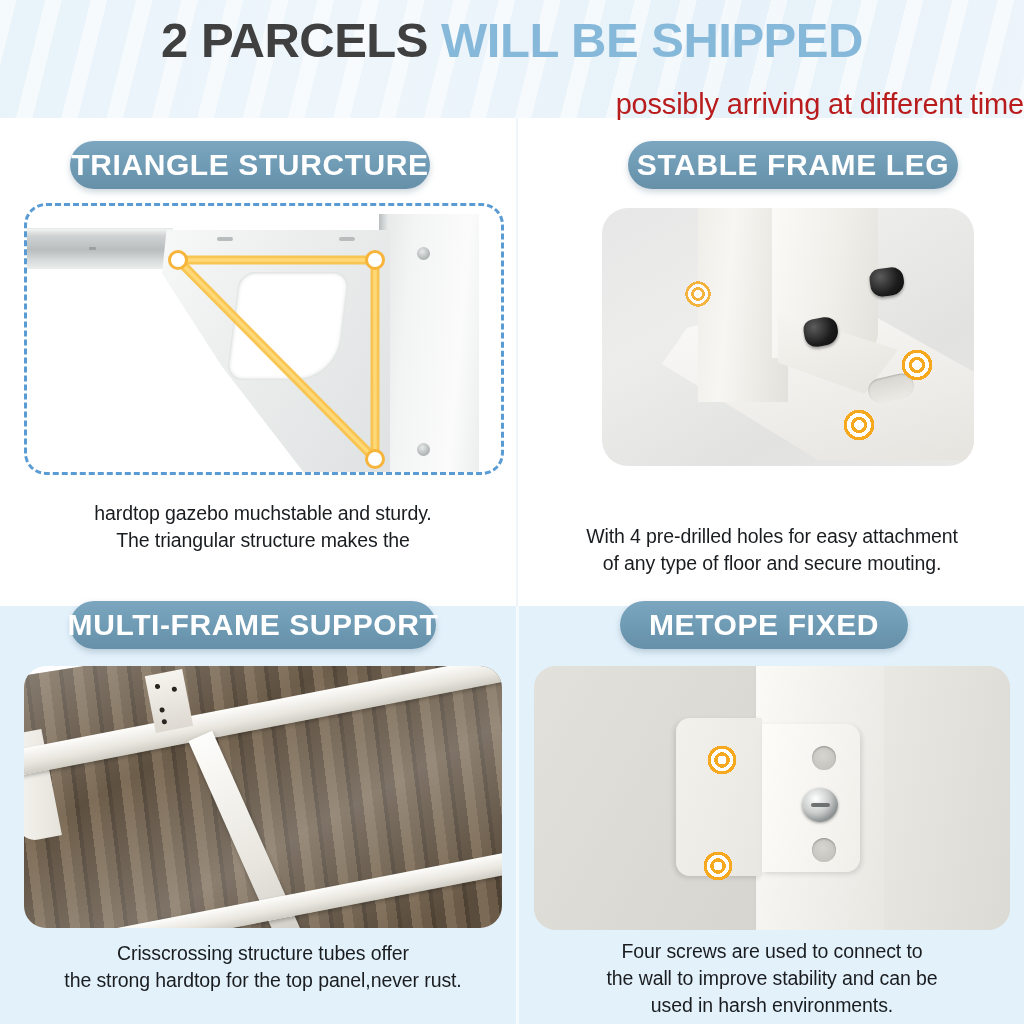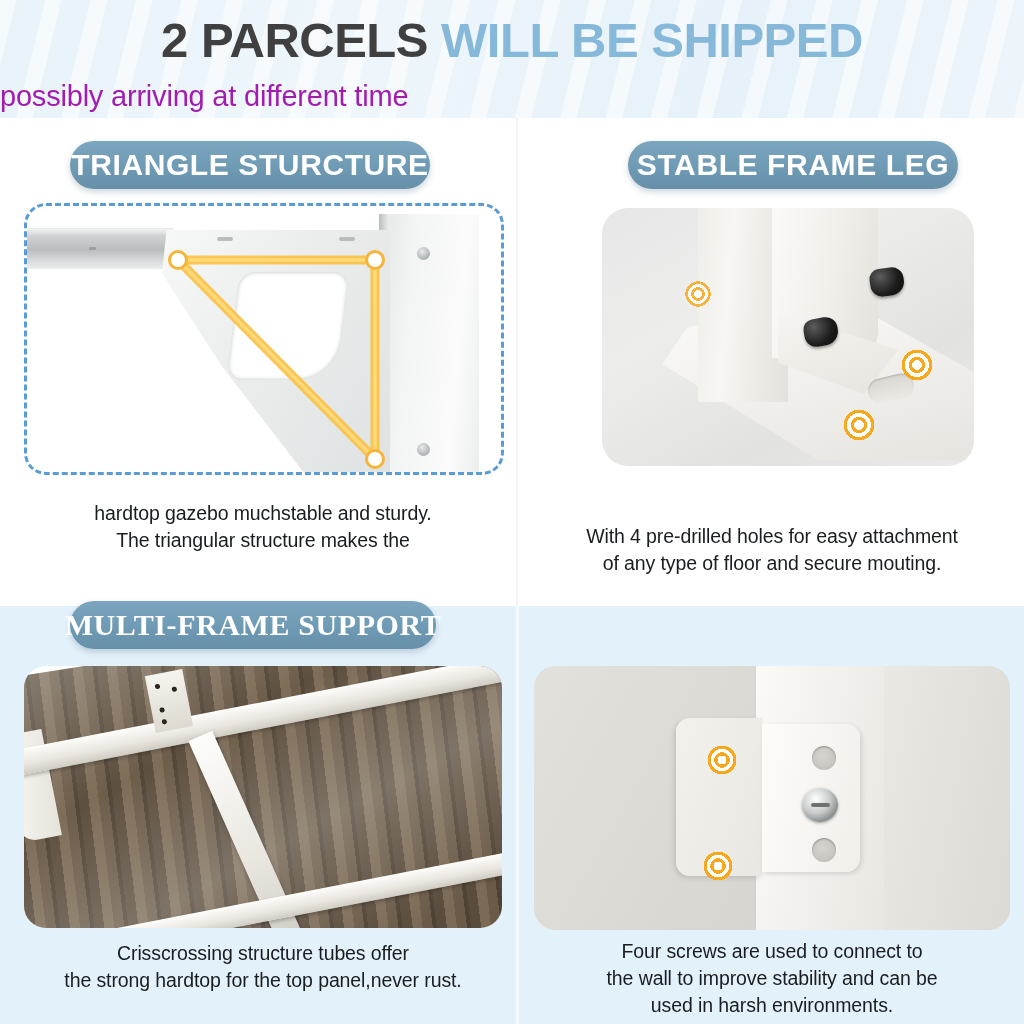--- a/index.html
+++ b/index.html
@@ -21,22 +21,22 @@
     background:repeating-linear-gradient(104deg,rgba(255,255,255,.55) 0px,rgba(255,255,255,.55) 16px,rgba(255,255,255,0) 16px,rgba(255,255,255,0) 44px);
   }
   .headline{
     position:absolute;left:0;top:16px;width:1024px;text-align:center;
     font-size:49px;font-weight:bold;letter-spacing:-0.5px;line-height:1;
     white-space:nowrap;
   }
   .headline .hl-orange{color:#404040;}
   .headline .hl-blue{color:#86b8da;}
   .subhead{
-    position:absolute;left:0;top:82px;width:1024px;text-align:left;
-    font-size:29px;color:#a21caf;line-height:1;letter-spacing:-0.2px;
+    position:absolute;left:0;top:90px;width:1024px;text-align:right;
+    font-size:29px;color:#b91c1c;line-height:1;letter-spacing:-0.2px;
   }
 
   
   .bg-lower{
     position:absolute;left:0;top:606px;width:1024px;height:418px;
     background:#e3f1fb;
   }
   .v-divider-top{
     position:absolute;left:516px;top:118px;width:2px;height:488px;background:#eef4f8;
   }
@@ -48,21 +48,21 @@
   .badge{
     position:absolute;height:48px;border-radius:24px;
     background:linear-gradient(180deg,#7ca6c0 0%,#6e9ab4 55%,#678fa8 100%);
     box-shadow:0 3px 6px rgba(90,120,140,.30);
     display:flex;align-items:center;justify-content:center;
     color:#ffffff;font-size:30px;font-weight:bold;letter-spacing:.6px;
     white-space:nowrap;
   }
   #badge-1{left:70px;top:141px;width:360px;}
   #badge-2{left:628px;top:141px;width:330px;}
-  #badge-3{left:70px;top:601px;width:366px;font-family:Liberation Serif, serif;}
+  #badge-3{left:70px;top:601px;width:366px;}
   #badge-4{left:620px;top:601px;width:288px;}
 
   
   .photo{position:absolute;overflow:hidden;}
 
   
   #photo-1{
     left:24px;top:203px;width:474px;height:266px;
     border:3px dashed #5a9bd4;border-radius:22px;background:#ffffff;
   }
@@ -339,20 +339,21 @@
     </div>
     <div class="tube diag"></div>
     <div class="tube lower"></div>
   </div>
 
   <div class="caption" id="caption-3">
     <span class="line">Crisscrossing structure tubes offer</span>
     <span class="line">the strong hardtop for the top panel,never rust.</span>
   </div>
 
+  <div class="badge" id="badge-4">METOPE FIXED</div>
 
   <div class="photo" id="photo-4">
     <div class="wall-left"></div>
     <div class="pillar"></div>
     <div class="wall-right"></div>
     <div class="angle-left"></div>
     <div class="angle-right"></div>
     <div class="hole h1"></div>
     <div class="hole h2"></div>
     <div class="chrome-screw"></div>

